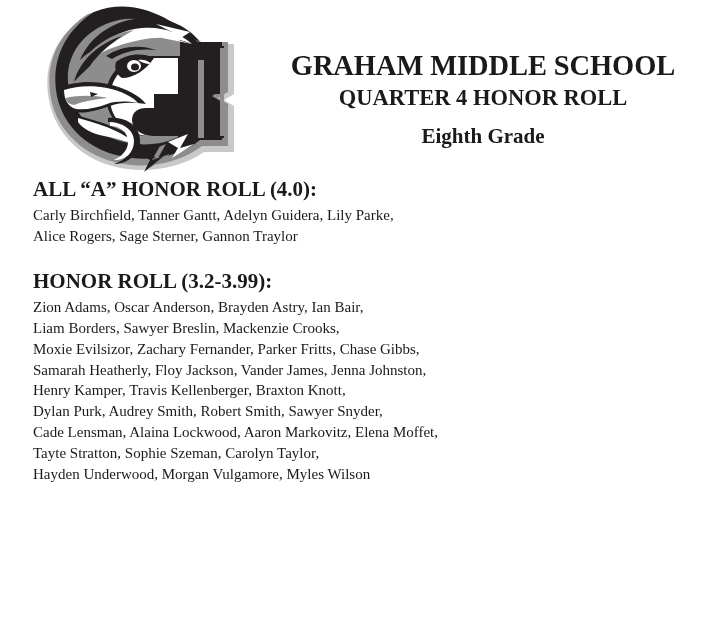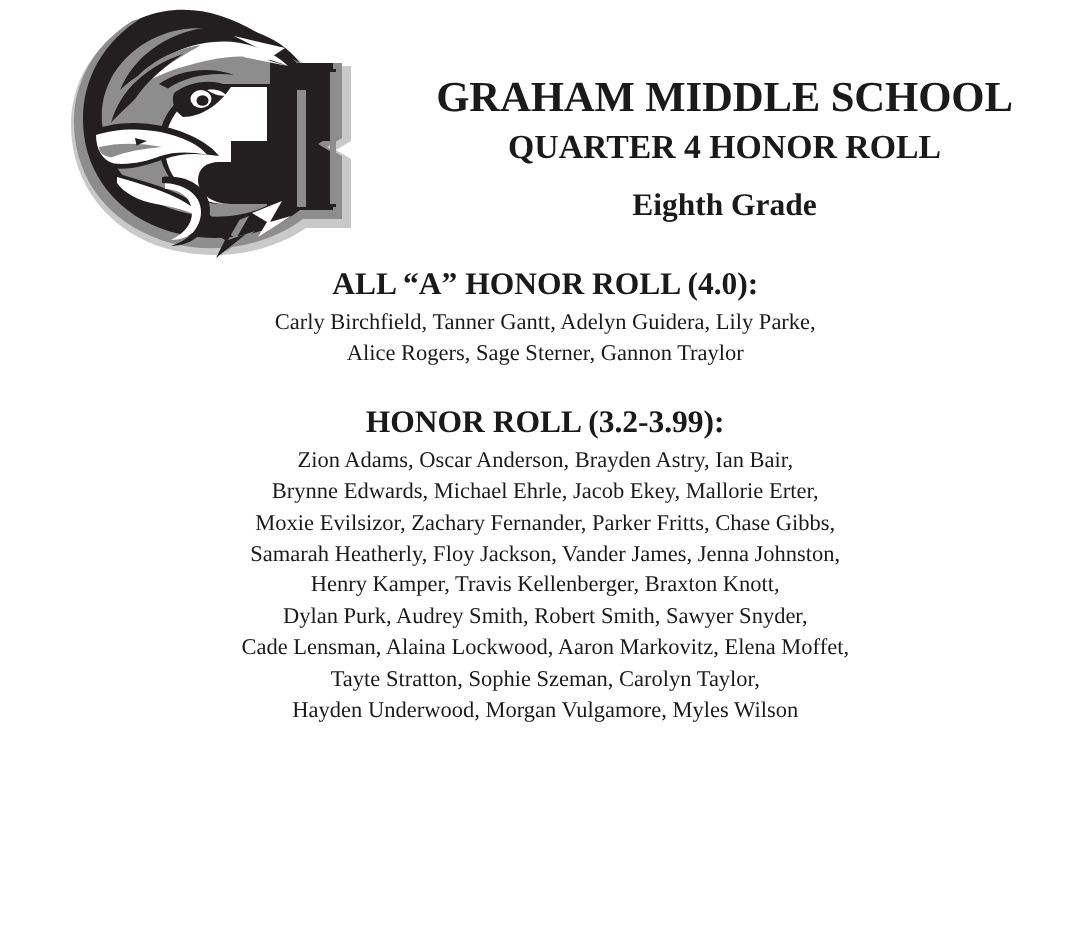--- a/index.html
+++ b/index.html
@@ -65,21 +65,20 @@
     font-weight: bold;
     line-height: 1.22;
     margin-top: 13px;
     white-space: nowrap;
   }
 
   
   .content {
     padding-left: 33px;
     padding-right: 29px;
-    text-align: center;
   }
   .section {
     margin-bottom: 22px;
   }
   .section:last-child {
     margin-bottom: 0;
   }
   .section-heading {
     font-size: 21px;
     font-weight: bold;
@@ -182,21 +181,21 @@
 
   <div class="section">
     <div class="section-heading">ALL “A” HONOR ROLL (4.0):</div>
     <div class="name-line">Carly Birchfield, Tanner Gantt, Adelyn Guidera, Lily Parke,</div>
     <div class="name-line">Alice Rogers, Sage Sterner, Gannon Traylor</div>
   </div>
 
   <div class="section">
     <div class="section-heading">HONOR ROLL (3.2-3.99):</div>
     <div class="name-line">Zion Adams, Oscar Anderson, Brayden Astry, Ian Bair,</div>
-    <div class="name-line">Brynne Edwards, Michael Ehrle, Jacob Ekey, Mallorie Erter,</div>
+    <div class="name-line">Liam Borders, Sawyer Breslin, Mackenzie Crooks,</div>
     <div class="name-line">Moxie Evilsizor, Zachary Fernander, Parker Fritts, Chase Gibbs,</div>
     <div class="name-line">Samarah Heatherly, Floy Jackson, Vander James, Jenna Johnston,</div>
     <div class="name-line">Henry Kamper, Travis Kellenberger, Braxton Knott,</div>
     <div class="name-line">Dylan Purk, Audrey Smith, Robert Smith, Sawyer Snyder,</div>
     <div class="name-line">Cade Lensman, Alaina Lockwood, Aaron Markovitz, Elena Moffet,</div>
     <div class="name-line">Tayte Stratton, Sophie Szeman, Carolyn Taylor,</div>
     <div class="name-line">Hayden Underwood, Morgan Vulgamore, Myles Wilson</div>
   </div>
 
 </div>

